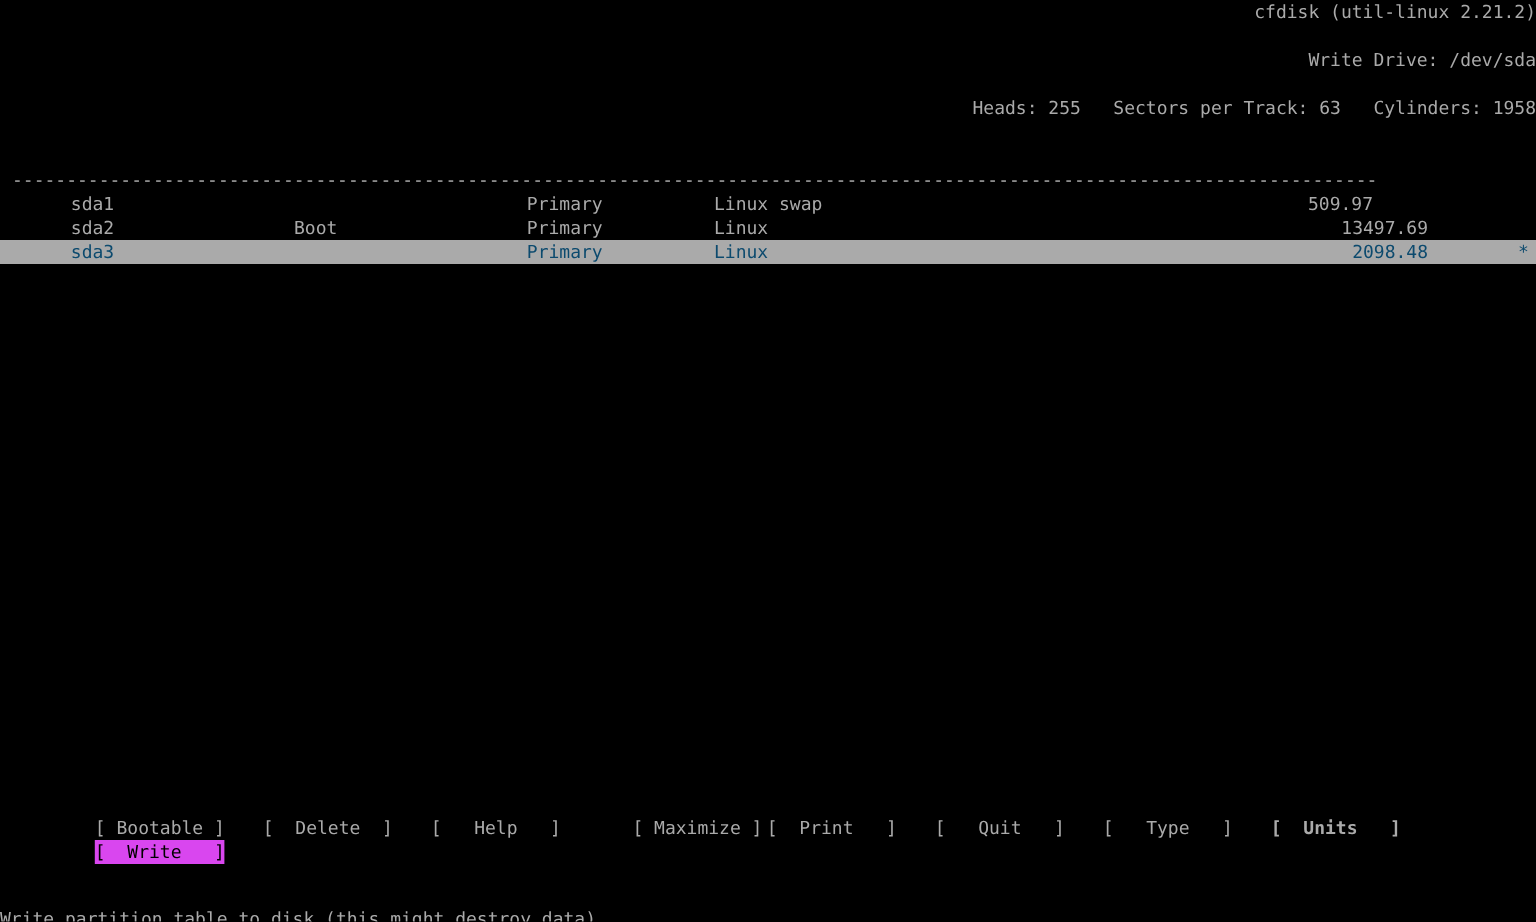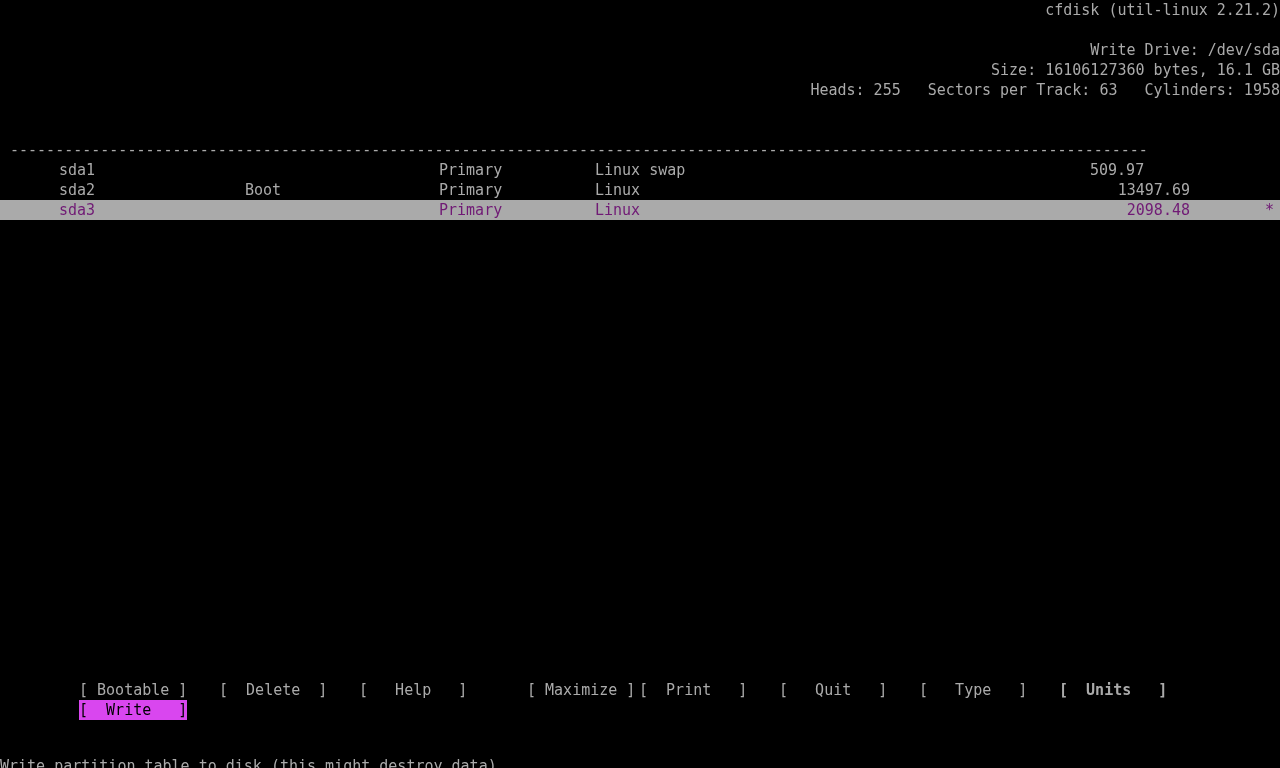--- a/index.html
+++ b/index.html
@@ -56,21 +56,21 @@
     height: 20px;
   }
   .partrow .fld {
     position: absolute;
     top: 0;
     white-space: pre;
     line-height: 20px;
   }
   .partrow.selected {
     background: #aaaaaa;
-    color: #701a75;
+    color: #0c4a6e;
   }
   .btnbar {
     position: absolute;
     left: 0;
     width: 1280px;
     height: 20px;
   }
   .btn {
     position: absolute;
     top: 0;
@@ -94,21 +94,20 @@
   }
 </style>
 </head>
 <body>
 
 <div class="screen">
 
   <div class="row centered" style="top:0px;">cfdisk (util-linux 2.21.2)</div>
 
   <div class="row centered" style="top:40px;">Write Drive: /dev/sda</div>
-  <div class="row centered" style="top:60px;">Size: 16106127360 bytes, 16.1 GB</div>
   <div class="row centered" style="top:80px;">Heads: 255   Sectors per Track: 63   Cylinders: 1958</div>
 
 
   <div class="rule" style="top:140px; left:10px; width:1262px;">------------------------------------------------------------------------------------------------------------------------------</div>
 
   <div class="partrow" style="top:160px;">
     <span class="fld" style="left:59px;">sda1</span>
     <span class="fld" style="left:245px;"></span>
     <span class="fld" style="left:439px;">Primary</span>
     <span class="fld" style="left:595px;">Linux swap</span>

